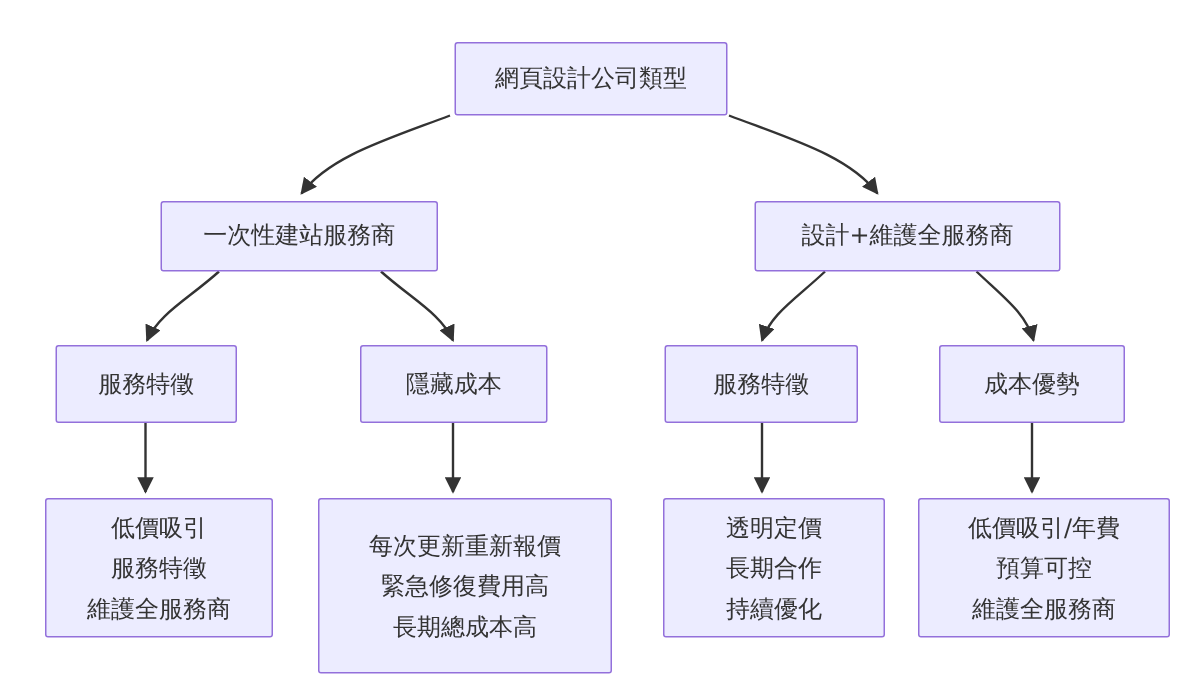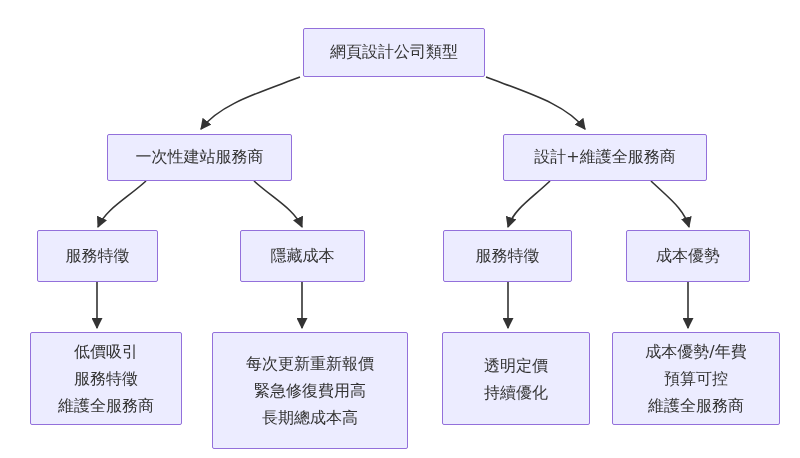--- a/index.html
+++ b/index.html
@@ -97,21 +97,22 @@
     <span>服務特徵</span>
     <span>維護全服務商</span>
   </div>
   <div class="node leaf" style="left:212px; top:332px; width:196px; height:117px">
     <span>每次更新重新報價</span>
     <span>緊急修復費用高</span>
     <span>長期總成本高</span>
   </div>
   <div class="node leaf" style="left:442px; top:332px; width:148px; height:93px">
     <span>透明定價</span>
+    <span>長期合作</span>
     <span>持續優化</span>
   </div>
   <div class="node leaf" style="left:612px; top:332px; width:168px; height:93px">
-    <span>成本優勢/年費</span>
+    <span>低價吸引/年費</span>
     <span>預算可控</span>
     <span>維護全服務商</span>
   </div>
 
 </div>
 
 </body></html>

